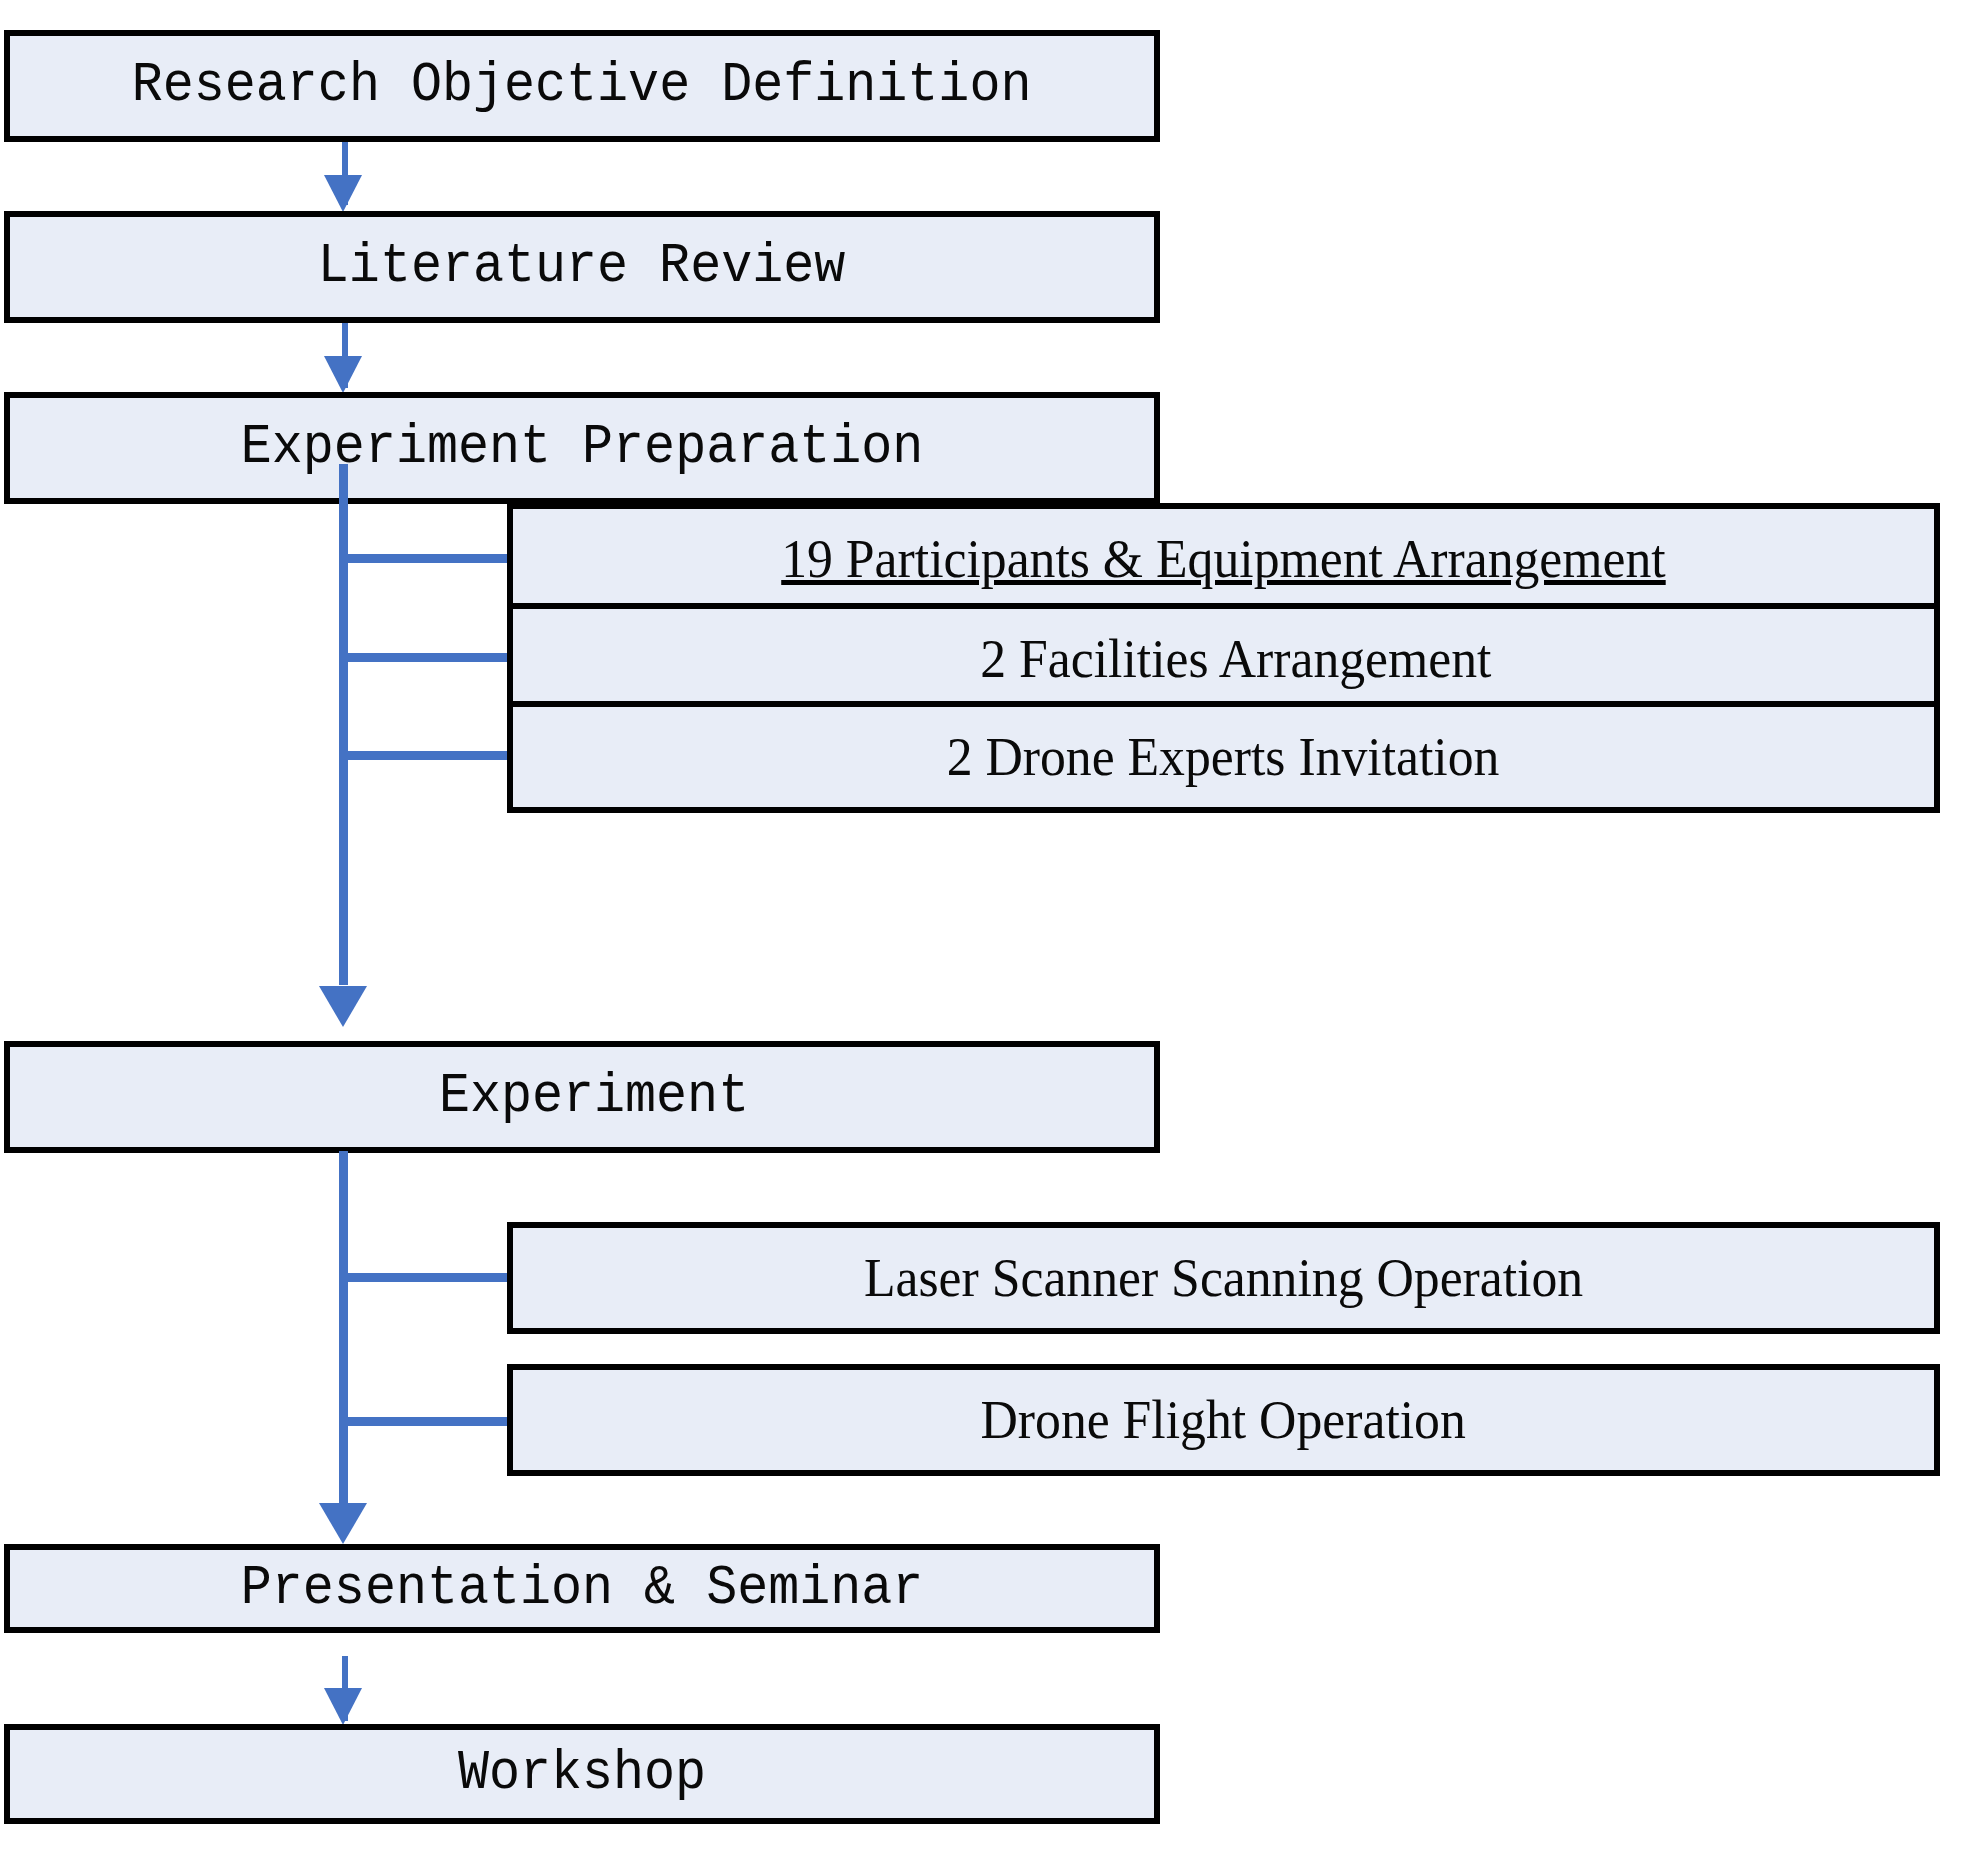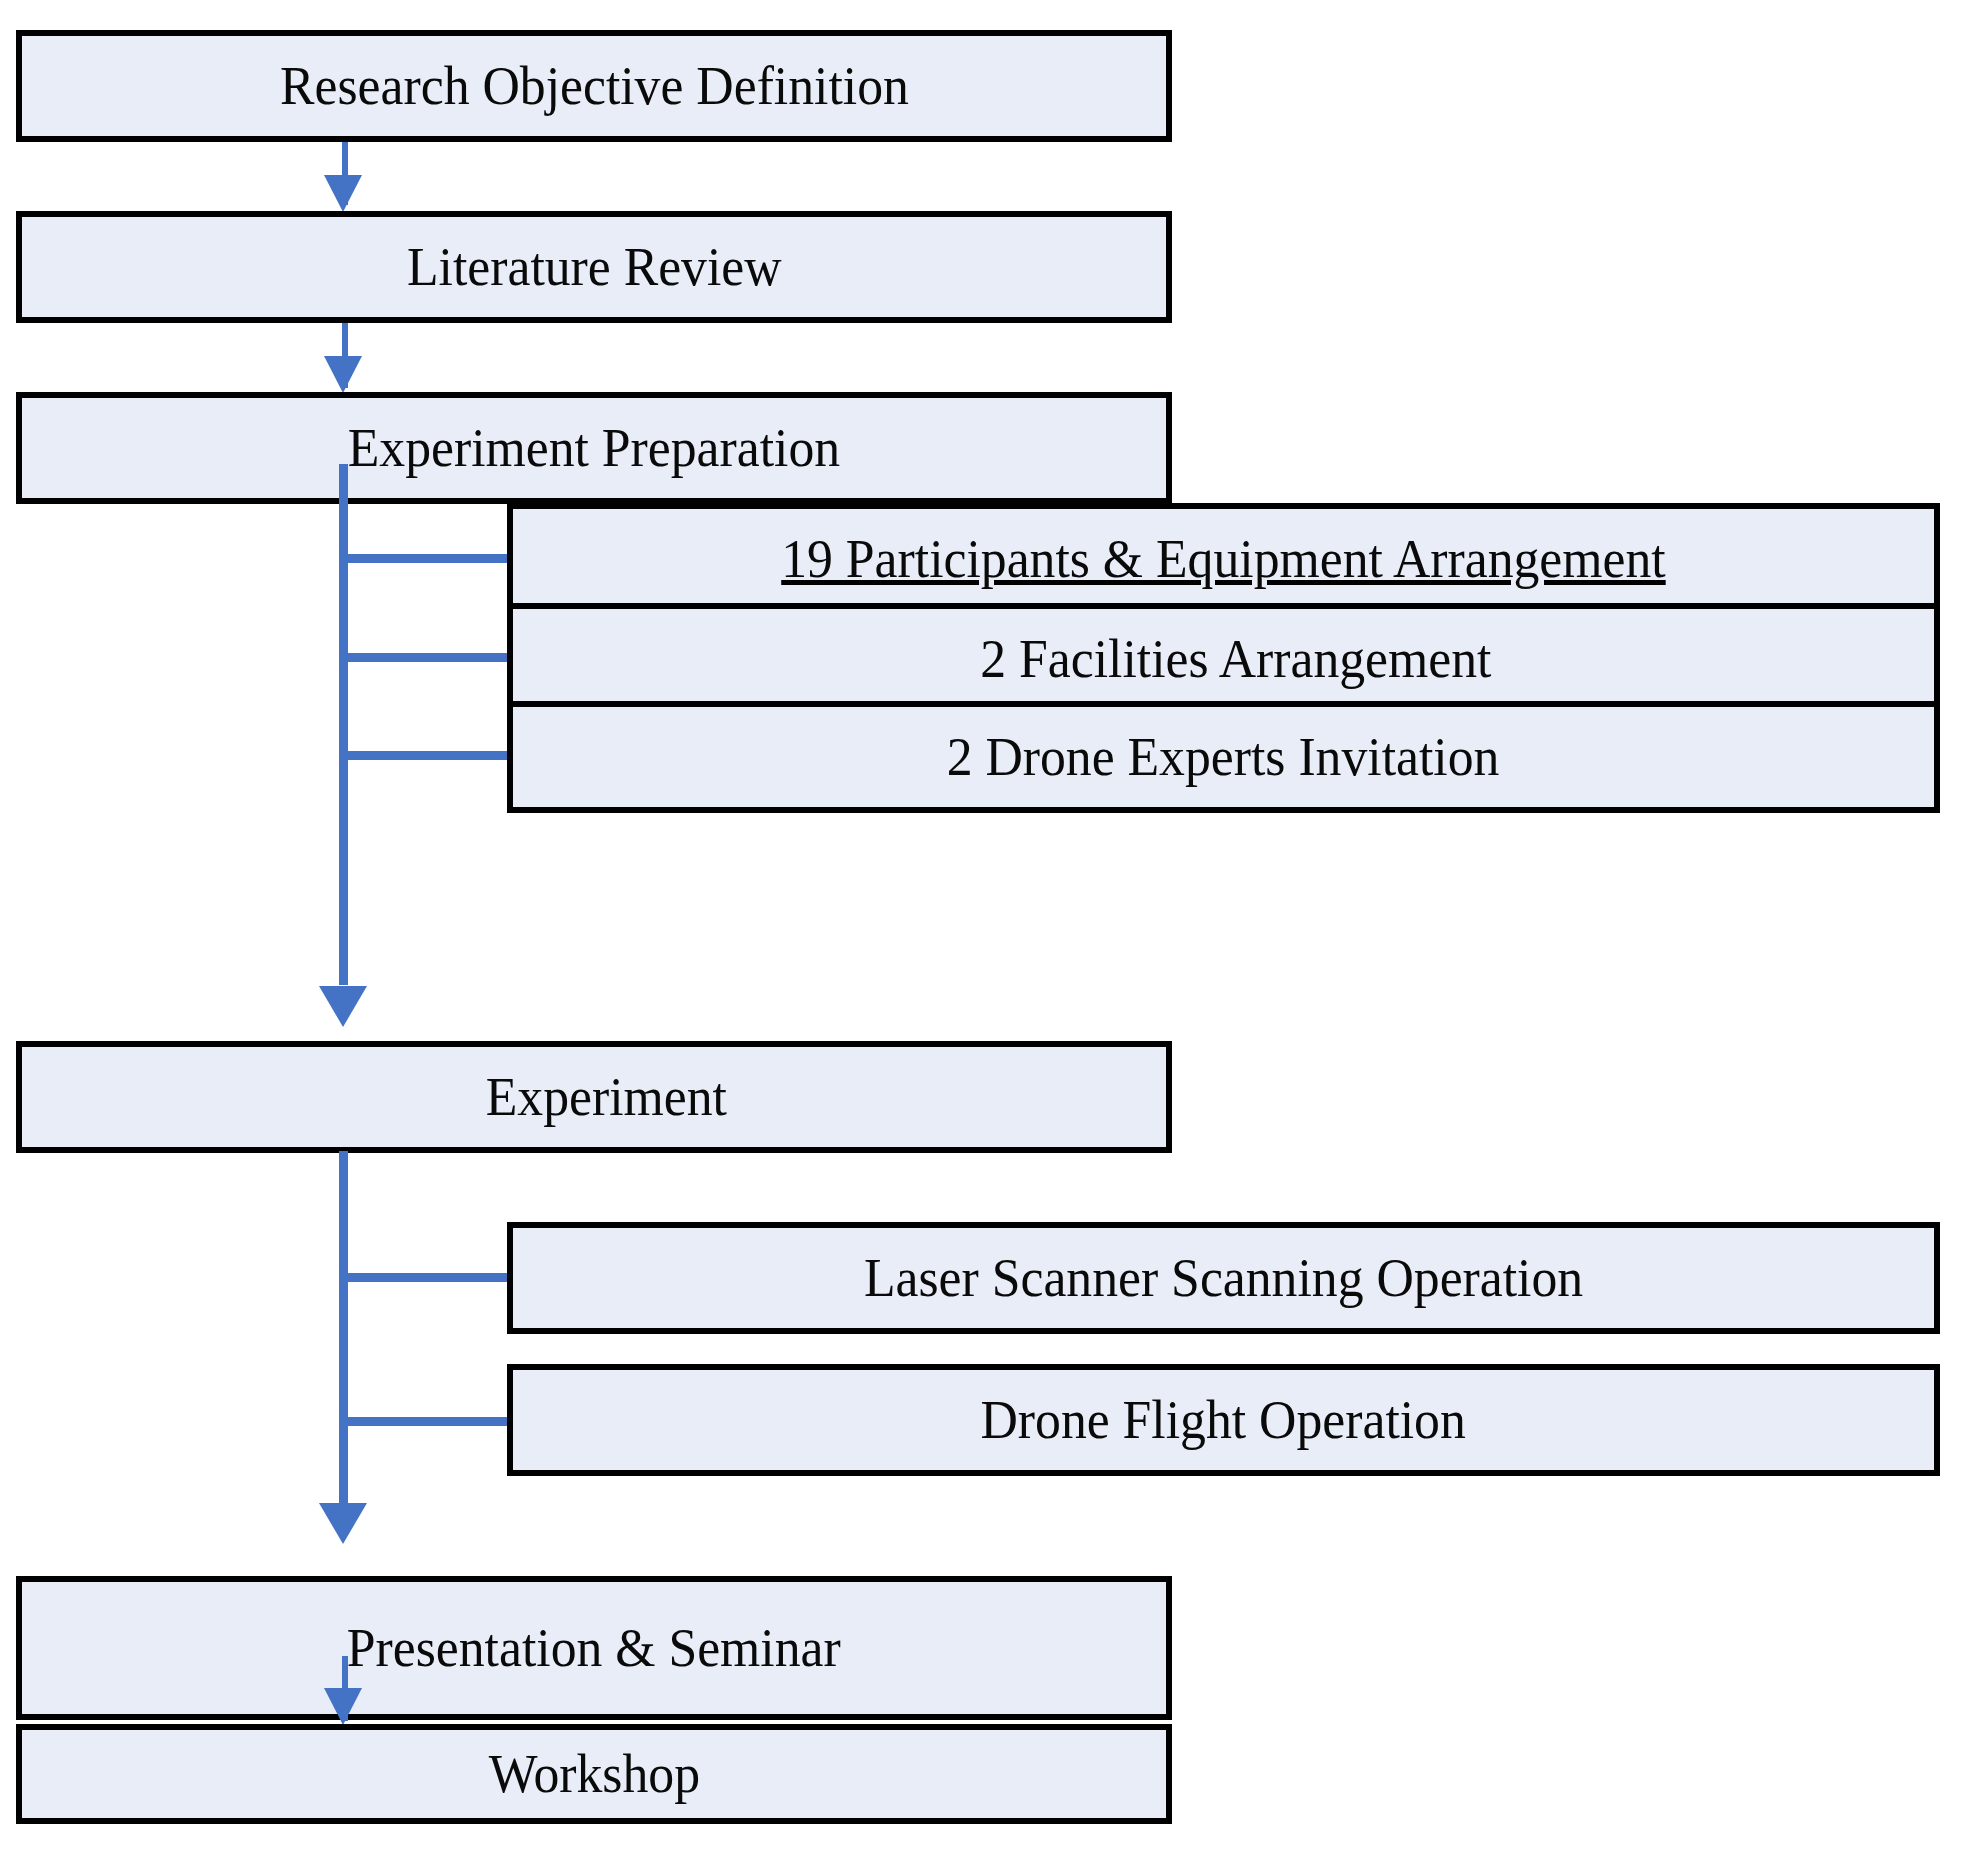--- a/index.html
+++ b/index.html
@@ -27,21 +27,21 @@
   }
   .node-label {
     font-size: 55px;
     line-height: 1.05;
     color: #0a0a0a;
     letter-spacing: 0px;
     white-space: nowrap;
     transform: scaleX(0.94);
     transform-origin: center center;
   }
-  .main-node { left: 16px; width: 1156px; }
+  .main-node { left: 4px; width: 1156px; font-family: Liberation Mono, monospace; }
   .sub-node  { left: 507px; width: 1433px; }
 
   .conn {
     position: absolute;
     background: #4472c4;
   }
   .vline { width: 9.2px; }
   .hline { height: 9.2px; }
 
   .arrow-head {
@@ -119,21 +119,21 @@
   <div class="conn hline" style="left:339px; top:1417px; width:172px;"></div>
 
   <div class="node sub-node" style="top:1222px; height:112px;">
     <span class="node-label">Laser Scanner Scanning Operation</span>
   </div>
 
   <div class="node sub-node" style="top:1364px; height:112px;">
     <span class="node-label">Drone Flight Operation</span>
   </div>
 
-  <div class="node main-node" style="top:1544px; height:144px;margin-top:32px;">
+  <div class="node main-node" style="top:1544px; height:89px;">
     <span class="node-label">Presentation &amp; Seminar</span>
   </div>
 
   <div class="arrow-thin" style="left:342px; top:1656px; height:65px;"></div>
   <div class="arrow-head-sm" style="left:324px; top:1688px;"></div>
 
   <div class="node main-node" style="top:1724px; height:100px;">
     <span class="node-label">Workshop</span>
   </div>
 

